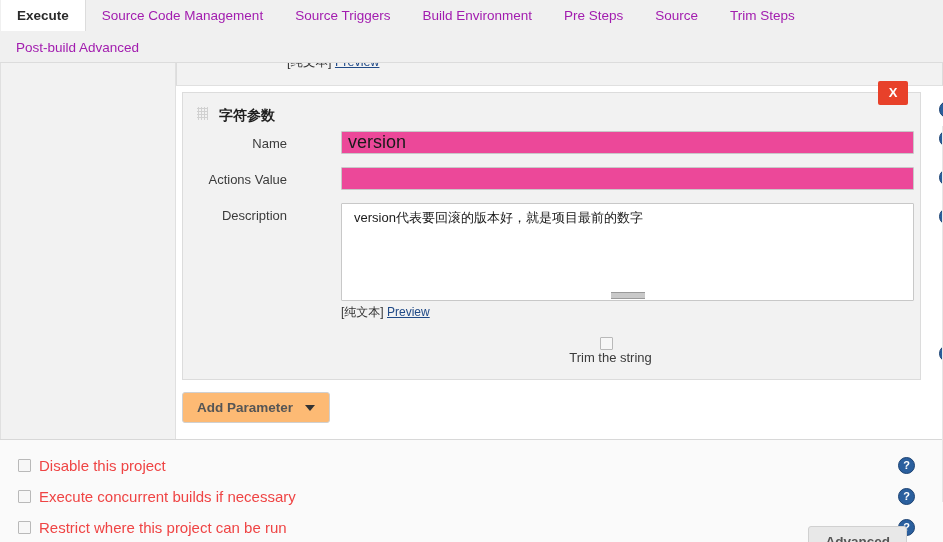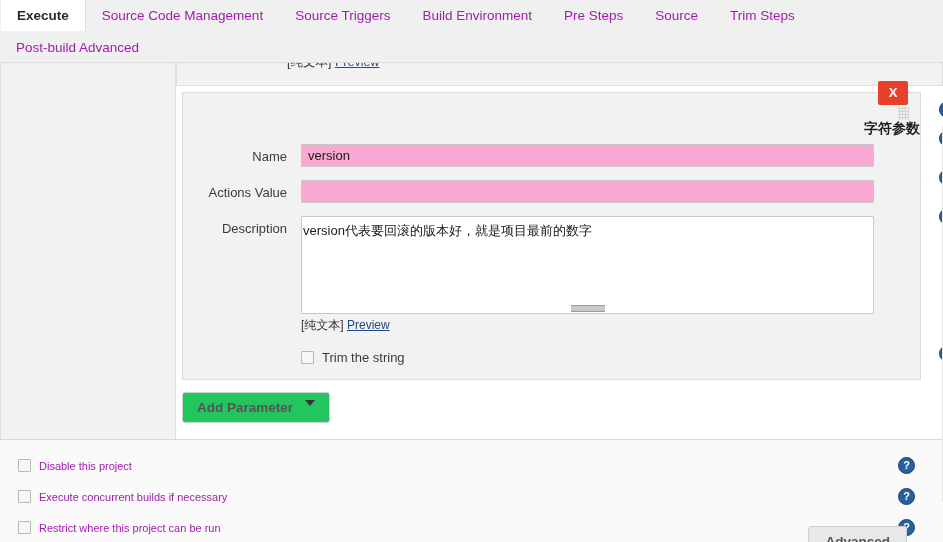--- a/index.html
+++ b/index.html
@@ -106,23 +106,22 @@
     border: 1px solid #dcdcdc;
     background: #f2f2f2;
     position: relative;
     padding: 10px 0 14px 0;
     min-height: 276px;
     box-sizing: border-box;
   }
 
   .param-head {
     display: flex;
-    align-items: flex-end;
+    align-items: flex-start;
     padding: 4px 0 6px 14px;
-    flex-direction: column;
   }
   .grip {
     width: 11px;
     height: 13px;
     margin-right: 11px;
     background-image:
       radial-gradient(#cfcfcf 48%, transparent 50%);
     background-size: 3px 3px;
     background-position: 0 0;
     opacity: 0.95;
@@ -150,58 +149,59 @@
     cursor: pointer;
     padding: 0;
     font-family: "Liberation Sans", sans-serif;
   }
 
   .field-row {
     display: flex;
     align-items: flex-start;
     margin: 0 0 12px 0;
     padding: 0 0 0 14px;
+    gap: 40px;
   }
   .field-label {
     width: 104px;
     flex: 0 0 104px;
     text-align: right;
     padding-right: 14px;
     font-size: 13px;
     color: #3b3b3b;
     line-height: 22px;
     box-sizing: border-box;
     padding-top: 2px;
   }
   .field-ctrl {
     flex: 1 1 auto;
     padding-right: 0;
   }
   input.text-input {
     width: 573px;
     height: 23px;
     border: 1px solid #c8c8c8;
-    background: #f9a8d4;
-    font-family: "Liberation Sans", sans-serif;
-    font-size: 13px;
+    background: #ec4899;
+    font-family: "Liberation Sans", sans-serif;
+    font-size: 18px;
     color: #1a1a1a;
     padding: 0 6px;
     box-sizing: border-box;
     border-radius: 1px;
     outline: none;
   }
   textarea.desc-input {
     width: 573px;
     height: 98px;
     border: 1px solid #c8c8c8;
     background: #ffffff;
     font-family: "Liberation Sans", sans-serif;
     font-size: 13px;
     color: #1a1a1a;
-    padding: 5px 1px;
+    padding: 5px 12px;
     box-sizing: border-box;
     border-radius: 1px;
     resize: none;
     outline: none;
     line-height: 1.45;
     display: block;
   }
   .ta-wrap {
     position: relative;
     width: 573px;
@@ -228,20 +228,21 @@
     color: #204a87;
     text-decoration: underline;
     cursor: pointer;
   }
 
   .trim-row {
     display: flex;
     align-items: center;
     margin-top: 16px;
     padding-left: 118px;
+    flex-direction: column;
   }
   .cbx {
     width: 13px;
     height: 13px;
     border: 1px solid #b9b9b9;
     background: #f7f7f7;
     display: inline-block;
     margin-right: 8px;
     box-sizing: border-box;
     border-radius: 1px;
@@ -276,30 +277,31 @@
     font-weight: bold;
     line-height: 17px;
     font-family: "Liberation Sans", sans-serif;
   }
 
   
   .add-param-wrap {
     padding: 12px 0 12px 6px;
   }
   .btn-grey {
-    background: #22c55e;
+    background: #fdba74;
     border: 1px solid #d0d0d0;
     border-radius: 3px;
     padding: 7px 14px;
     font-size: 13.5px;
     font-weight: bold;
     color: #555555;
     font-family: "Liberation Sans", sans-serif;
     cursor: pointer;
     display: inline-flex;
+    align-items: center;
     gap: 12px;
   }
   .caret {
     width: 0;
     height: 0;
     border-left: 5px solid transparent;
     border-right: 5px solid transparent;
     border-top: 6px solid #333333;
     display: inline-block;
   }
@@ -312,22 +314,22 @@
     position: relative;
   }
   .opt-row {
     display: flex;
     align-items: center;
     padding: 6px 0 6px 18px;
     position: relative;
     height: 19px;
   }
   .opt-label {
-    font-size: 11px;
-    color: #a21caf;
+    font-size: 15px;
+    color: #ef4444;
   }
 
   .advanced-wrap {
     position: absolute;
     right: 36px;
     bottom: -10px;
   }
   .btn-advanced {
     background: #e8e8e8;
     border: 1px solid #d0d0d0;

